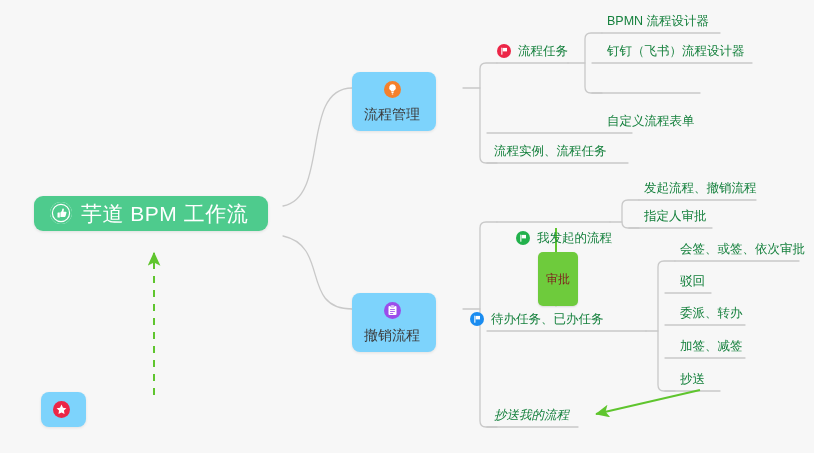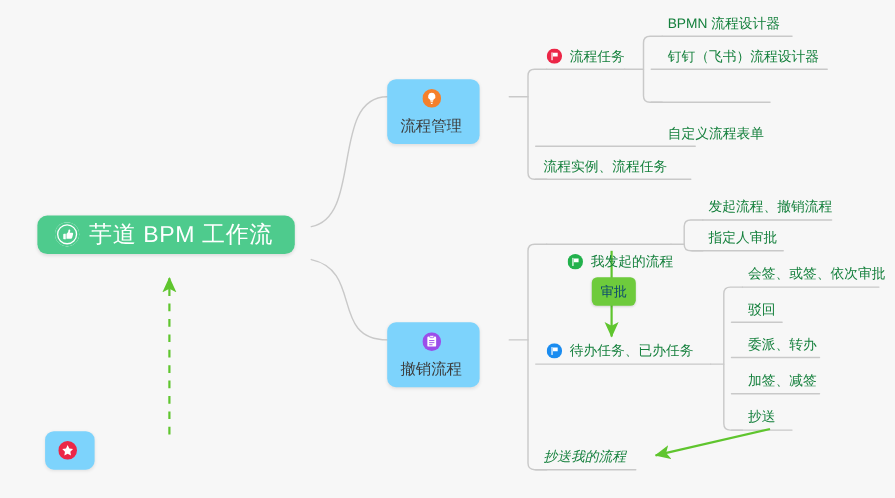--- a/index.html
+++ b/index.html
@@ -55,23 +55,23 @@
     line-height:14px;
     padding:0 7px 5px 7px;
     box-sizing:border-box;
   }
   .leaf.with-icon{display:flex;align-items:center;gap:7px;padding-left:4px;}
 
   
   .chip{
     background:#6ecb3c;
     border-radius:5px;
-    color:#0c4a6e;
+    color:#7f1d1d;
     font-size:12px;line-height:12px;
-    padding:7px 8px;
+    padding:21px 8px;
     white-space:nowrap;
     box-shadow:0 1px 2px rgba(0,0,0,.12);
   }
 
   
   .ic{
     width:17px;height:17px;border-radius:50%;
     display:inline-flex;align-items:center;justify-content:center;
     flex:0 0 auto;
   }
@@ -224,21 +224,21 @@
     <span>我发起的流程</span>
   </div>
 
   <div class="abs leaf" style="left:637px;top:181px;">
     <span>发起流程、撤销流程</span>
   </div>
   <div class="abs leaf" style="left:637px;top:209px;">
     <span>指定人审批</span>
   </div>
 
-  <div class="abs leaf with-icon" style="left:493px;top:312px;justify-content:space-between;">
+  <div class="abs leaf with-icon" style="left:466px;top:312px;justify-content:space-between;">
     <span class="ic ic-sm">
       <svg width="14" height="14" viewBox="0 0 14 14">
         <circle cx="7" cy="7" r="7" fill="#1a8cf0"></circle>
         <rect x="4.3" y="3.4" width="1.1" height="7.4" rx="0.5" fill="#ffffff"></rect>
         <path d="M5.7,3.9 h4.3 v3.5 h-4.3 z" fill="#ffffff"></path>
       </svg>
     </span>
     <span>待办任务、已办任务</span>
   </div>
 

